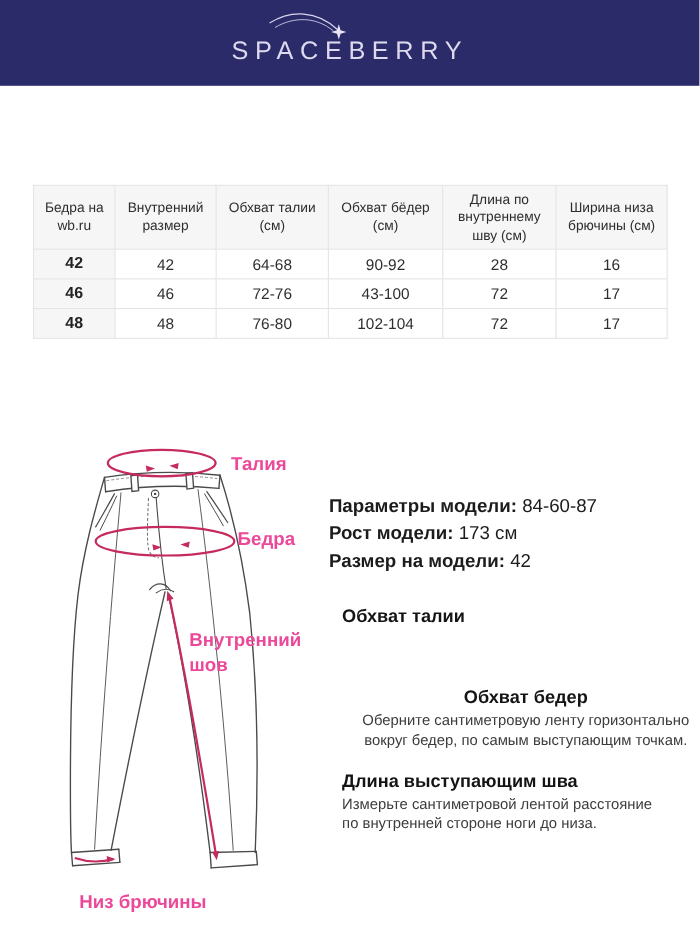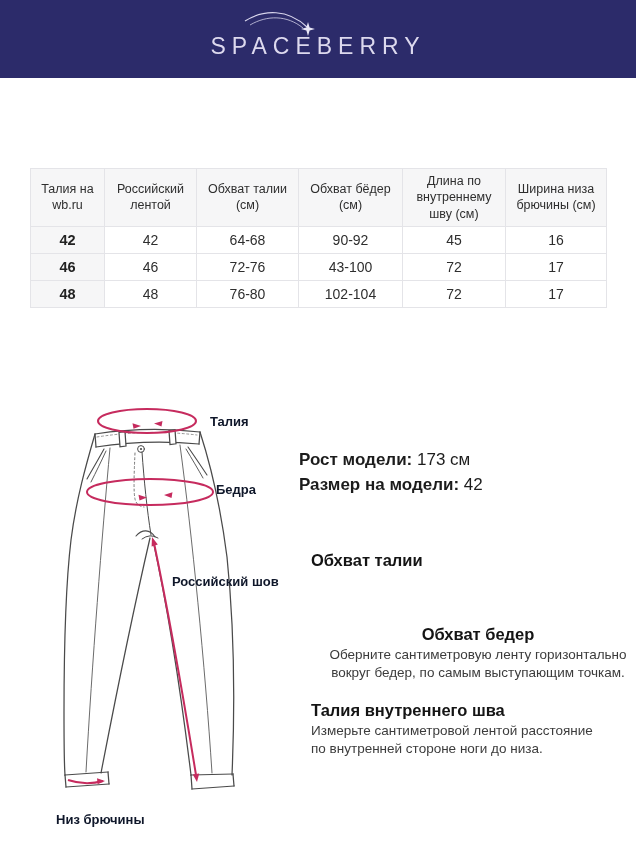--- a/index.html
+++ b/index.html
@@ -20,25 +20,25 @@
   table.size th, table.size td { border:1px solid #e4e4e8; text-align:center;
                vertical-align:middle; color:#2e2e2e; }
   table.size th { background:#f6f6f7; font-weight:500; font-size:12.5px;
                line-height:1.3; height:54px; padding:4px 5px; }
   table.size td { font-size:14px; height:27px; background:#fff; }
   table.size td.c1 { background:#f6f6f7; font-weight:700; font-size:14.5px; color:#222; }
 
   
   .diagram { position:absolute; left:0; top:385px; width:636px; height:463px; }
   .pants-svg { position:absolute; left:40px; top:0; width:250px; height:460px; }
-  .dlabel { position:absolute; font-size:13px; font-weight:600; color:#0f172a; line-height:23px; }
+  .dlabel { position:absolute; font-size:17px; font-weight:600; color:#ec4899; line-height:23px; }
   .lbl-waist { left:210px; top:25px; }
   .lbl-hips  { left:216px; top:93px; }
   .lbl-inseam{ left:172px; top:185px; width:112px; }
-  .lbl-hem   { left:56px;  top:423px; }
+  .lbl-hem   { left:72px;  top:423px; }
 
   
   .model-info { position:absolute; left:299px; top:62px; font-size:17px;
                 line-height:25px; color:#1c1c1c; }
   .model-info .lbl { font-weight:700; }
   .guide { position:absolute; left:311px; width:334px; }
   .g1 { top:165px; } .g2 { top:239px;text-align:center; } .g3 { top:315px; width:285px; }
   .guide h3 { font-size:16.5px; font-weight:700; color:#141414; line-height:20px; margin-bottom:2px; }
   .guide p  { font-size:13.5px; line-height:17.5px; color:#3c3c3c; }
 </style>
@@ -62,35 +62,35 @@
     <colgroup>
       <col style="width:74px">
         <col style="width:92px">
         <col style="width:102px">
       <col style="width:104px">
         <col style="width:103px">
         <col style="width:101px">
     </colgroup>
     <thead>
       <tr>
-        <th>Талия на wb.ru</th>
-        <th>Российский лентой</th>
+        <th>Бедра на wb.ru</th>
+        <th>Внутренний размер</th>
         <th>Обхват талии (см)</th>
         <th>Обхват бёдер (см)</th>
         <th>Длина по внутреннему шву (см)</th>
         <th>Ширина низа брючины (см)</th>
       </tr>
     </thead>
     <tbody>
       <tr>
         <td class="c1">42</td>
         <td>42</td>
         <td>64-68</td>
         <td>90-92</td>
-        <td>45</td>
+        <td>28</td>
         <td>16</td>
       </tr>
       <tr>
         <td class="c1">46</td>
         <td>46</td>
         <td>72-76</td>
         <td>43-100</td>
         <td>72</td>
         <td>17</td>
       </tr>
@@ -165,34 +165,35 @@
         <polygon points="107,112.5 98.5,109.8 99.5,115.4"></polygon>
         <polygon points="124,110 132.5,107.3 131.5,112.9"></polygon>
         <polygon points="112,152 117.8,159.4 111.6,161.6"></polygon>
         <polygon points="157,397 159.2,388.6 152.8,389.6"></polygon>
         <polygon points="65,396 57,393.2 57.6,399.2"></polygon>
       </g>
     </svg>
 
     <div class="dlabel lbl-waist">Талия</div>
     <div class="dlabel lbl-hips">Бедра</div>
-    <div class="dlabel lbl-inseam">Российский шов</div>
+    <div class="dlabel lbl-inseam">Внутренний шов</div>
     <div class="dlabel lbl-hem">Низ брючины</div>
 
     <div class="model-info">
+      <div><span class="lbl">Параметры модели:</span> <span>84-60-87</span></div>
       <div><span class="lbl">Рост модели:</span> <span>173 см</span></div>
       <div><span class="lbl">Размер на модели:</span> <span>42</span></div>
     </div>
 
     <div class="guide g1">
       <h3>Обхват талии</h3>
     </div>
     <div class="guide g2">
       <h3>Обхват бедер</h3>
       <p>Оберните сантиметровую ленту горизонтально вокруг бедер, по самым выступающим точкам.</p>
     </div>
     <div class="guide g3">
-      <h3>Талия внутреннего шва</h3>
+      <h3>Длина выступающим шва</h3>
       <p>Измерьте сантиметровой лентой расстояние по внутренней стороне ноги до низа.</p>
     </div>
 
   </section>
 </div>
 
 </body></html>

